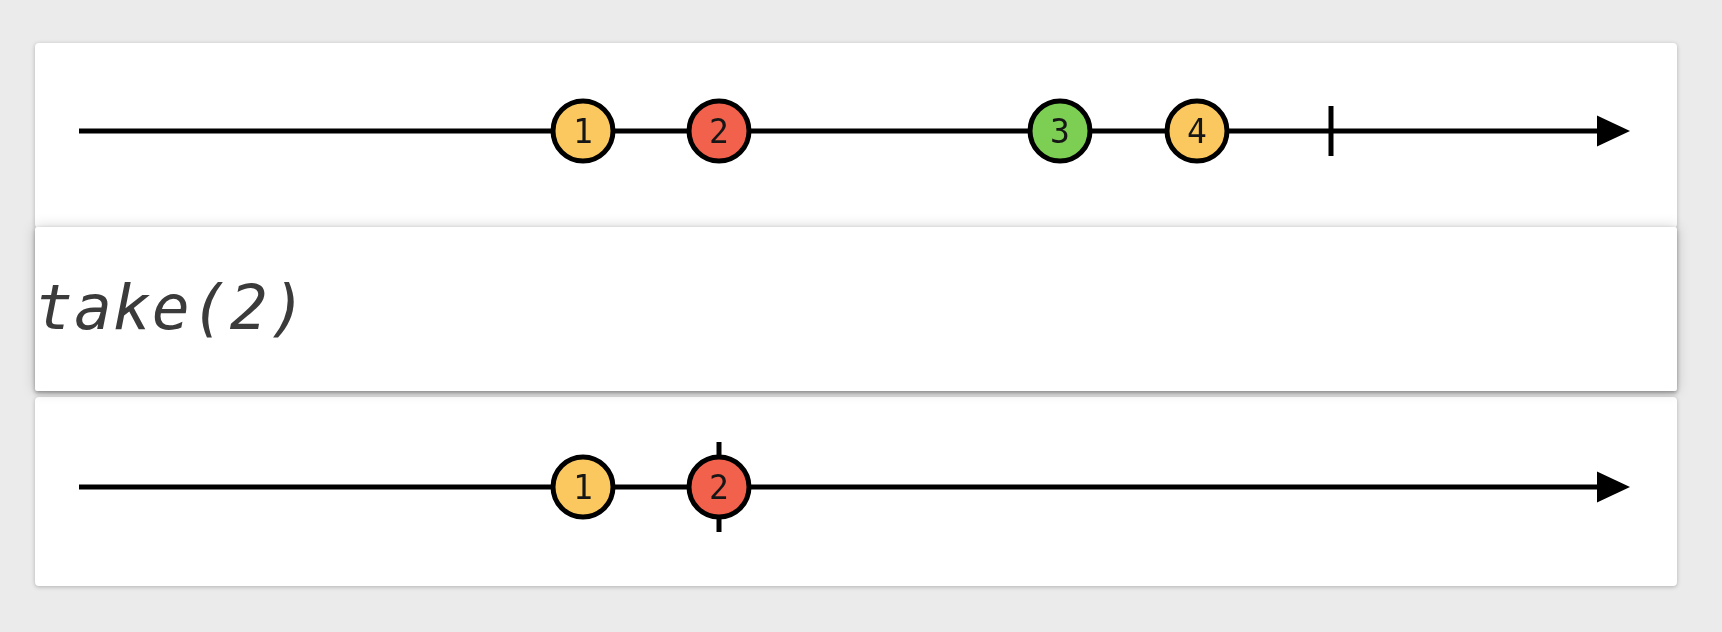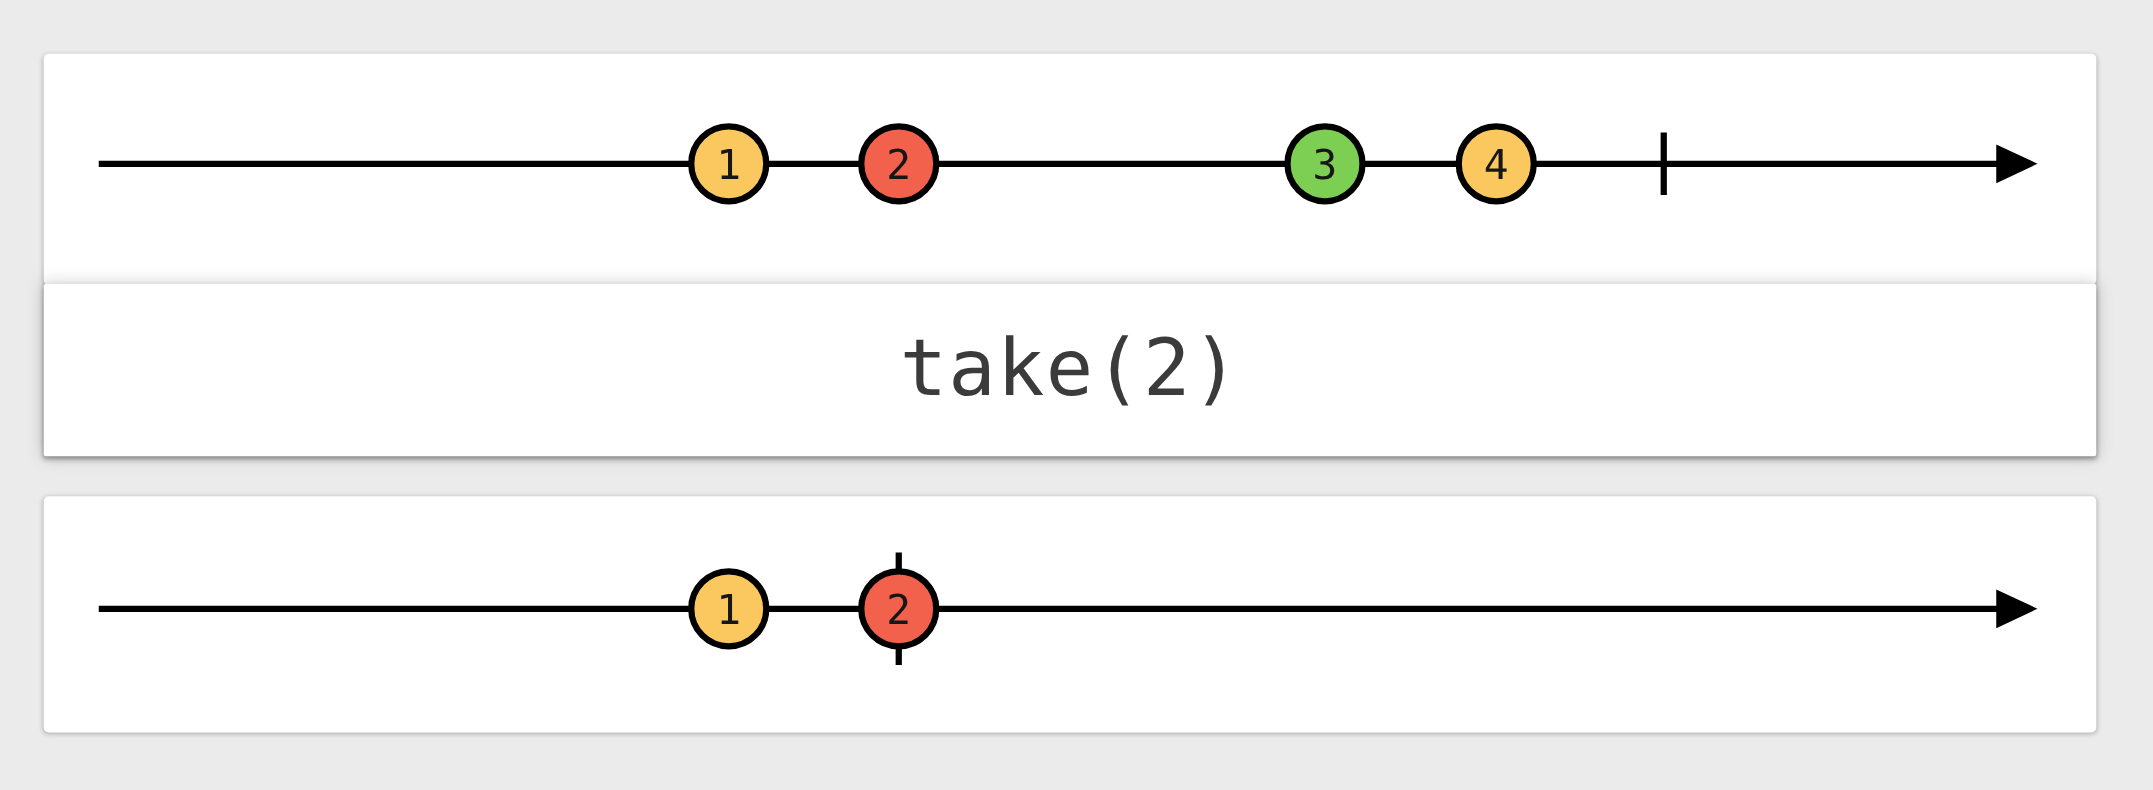--- a/index.html
+++ b/index.html
@@ -24,27 +24,27 @@
   .panel-stream {
     box-shadow: 0 1px 4px rgba(0,0,0,0.25);
     z-index: 1;
   }
   #input-panel {
     top: 43px;
     height: 185px;
   }
   #operator-panel {
     top: 227px;
-    height: 138px;
+    height: 164px;
     z-index: 3;
     box-shadow: 0 2px 4px rgba(0,0,0,0.38), 0 0 14px rgba(0,0,0,0.18);
     border-radius: 2px;
     display: flex;
     align-items: center;
-    justify-content: center;
+    font-style: italic;
   }
   #output-panel {
     top: 397px;
     height: 189px;
   }
   .stream-svg {
     position: absolute;
     left: 0;
     top: 0;
     width: 100%;

